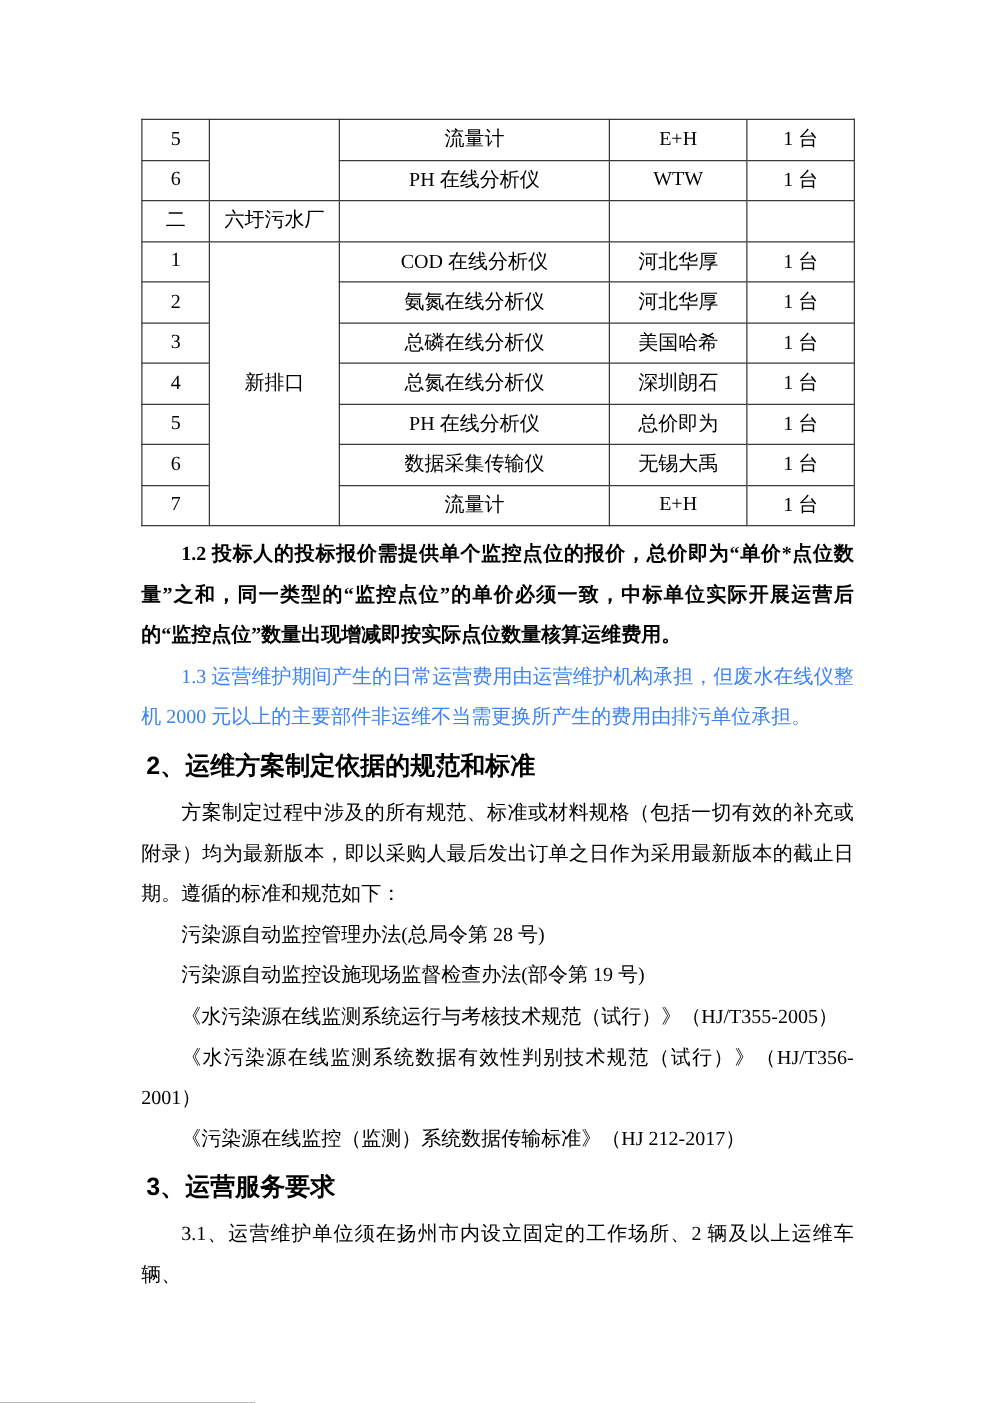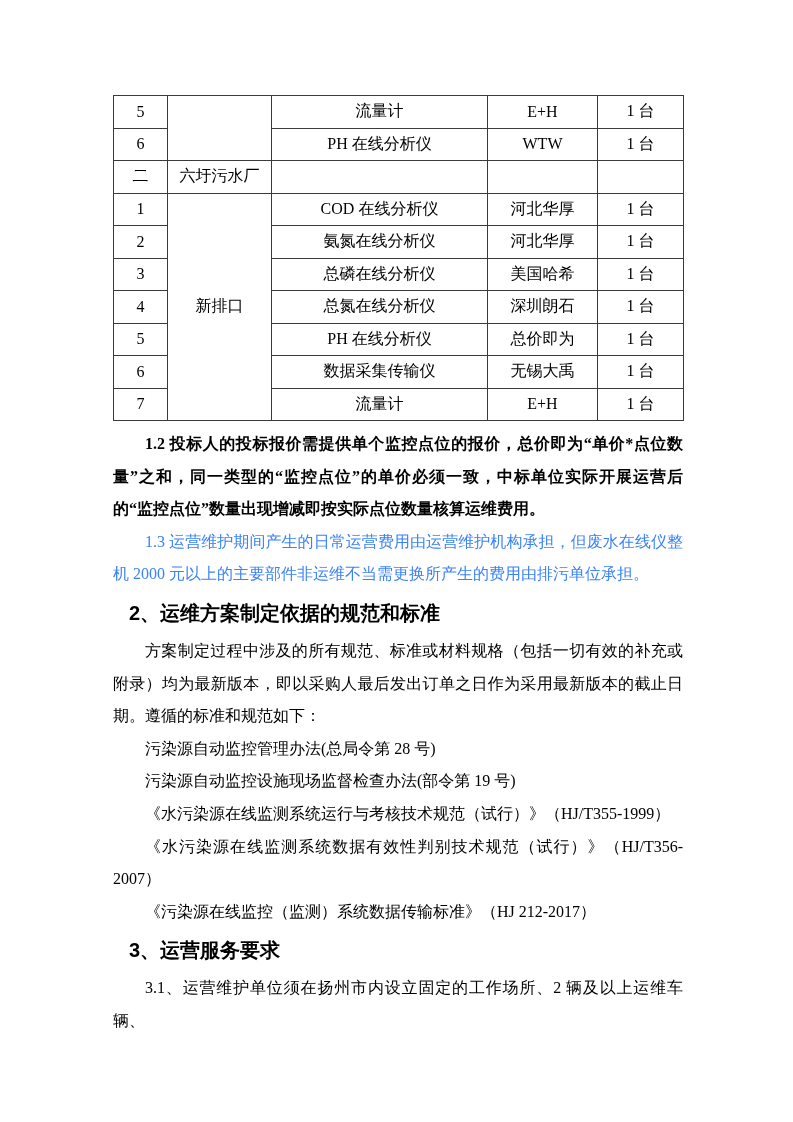--- a/index.html
+++ b/index.html
@@ -47,21 +47,21 @@
     text-justify: inter-ideograph;
     margin: 0;
   }
   .indent { text-indent: 2em; }
   .red { color: #3b82f6; }
   h2.sec {
     font-family: "Liberation Sans", "DejaVu Sans", sans-serif;
     font-size: 20px;
     font-weight: bold;
     line-height: 33px;
-    margin: 6px 0 5px 16px;
+    margin: 6px 0 5px 4px;
     color: #000000;
   }
   .gap-top { margin-top: 7px; font-weight: bold; }
 </style>
 </head>
 <body>
 
 <div class="page">
   <div class="content">
 
@@ -142,22 +142,22 @@
 
     <p class="body indent gap-top">1.2 投标人的投标报价需提供单个监控点位的报价，总价即为“单价*点位数量”之和，同一类型的“监控点位”的单价必须一致，中标单位实际开展运营后的“监控点位”数量出现增减即按实际点位数量核算运维费用。</p>
     <p class="body indent red">1.3 运营维护期间产生的日常运营费用由运营维护机构承担，但废水在线仪整机 2000 元以上的主要部件非运维不当需更换所产生的费用由排污单位承担。</p>
 
     <h2 class="sec">2、运维方案制定依据的规范和标准</h2>
 
     <p class="body indent">方案制定过程中涉及的所有规范、标准或材料规格（包括一切有效的补充或附录）均为最新版本，即以采购人最后发出订单之日作为采用最新版本的截止日期。遵循的标准和规范如下：</p>
 
     <p class="body indent">污染源自动监控管理办法(总局令第 28 号)</p>
     <p class="body indent">污染源自动监控设施现场监督检查办法(部令第 19 号)</p>
-    <p class="body indent">《水污染源在线监测系统运行与考核技术规范（试行）》（HJ/T355-1999）</p>
-    <p class="body indent">《水污染源在线监测系统数据有效性判别技术规范（试行）》（HJ/T356-2007）</p>
+    <p class="body indent">《水污染源在线监测系统运行与考核技术规范（试行）》（HJ/T355-2005）</p>
+    <p class="body indent">《水污染源在线监测系统数据有效性判别技术规范（试行）》（HJ/T356-2001）</p>
     <p class="body indent">《污染源在线监控（监测）系统数据传输标准》（HJ 212-2017）</p>
 
     <h2 class="sec">3、运营服务要求</h2>
 
     <p class="body indent">3.1、运营维护单位须在扬州市内设立固定的工作场所、2 辆及以上运维车辆、</p>
 
   </div>
 </div>
 
 </body></html>

